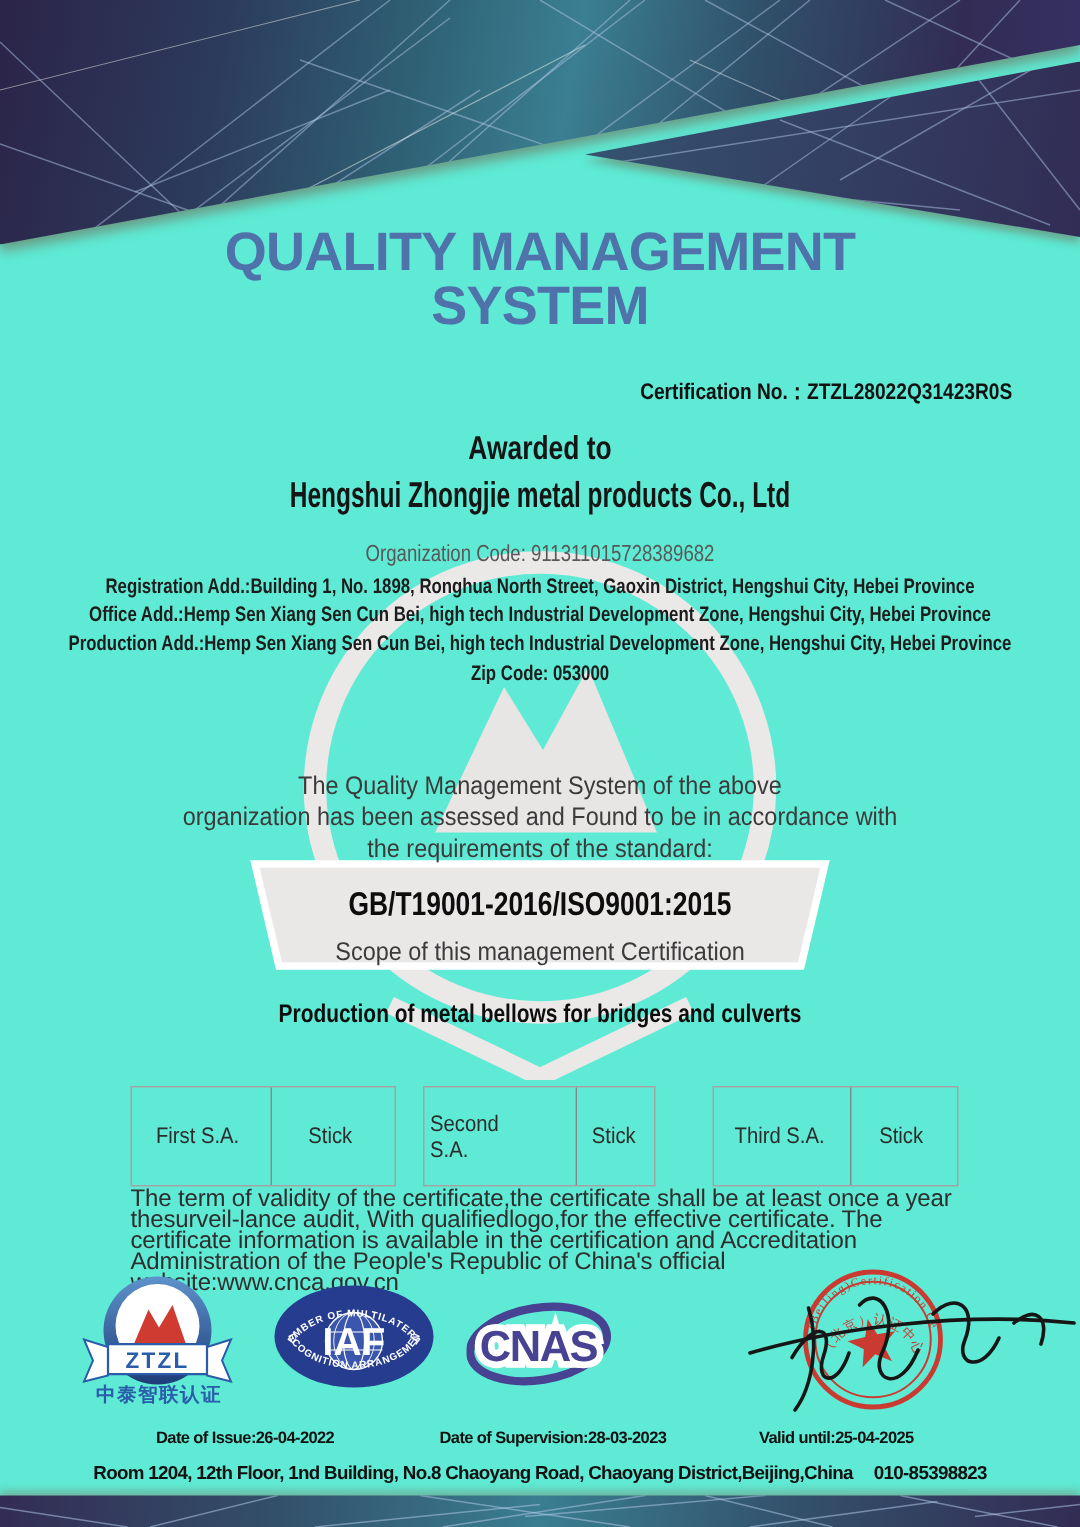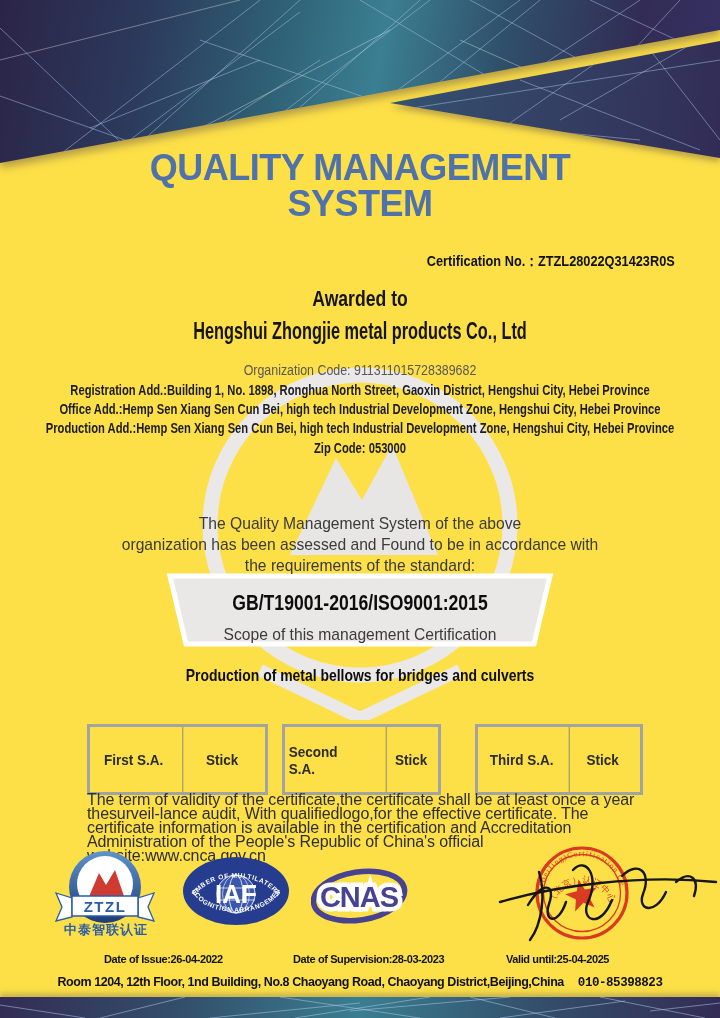--- a/index.html
+++ b/index.html
@@ -1,17 +1,17 @@
 <!DOCTYPE html>
 <html><head>
 <meta charset="utf-8">
 <style>
   html,body{margin:0;padding:0;background:#ffffff;}
   body{width:720px;height:1018px;overflow:hidden;font-family:"Liberation Sans",sans-serif;}
-  .page{position:relative;width:720px;height:1018px;background:#fde047;overflow:hidden;}
+  .page{position:relative;width:720px;height:1018px;background:#5eead4;overflow:hidden;}
   .abs{position:absolute;}
   .ctr{left:0;width:720px;text-align:center;}
 
   
   .hdr-wrap{position:absolute;left:0;top:0;width:720px;height:170px;filter:drop-shadow(0 5px 4px rgba(115,95,72,.55));z-index:1;}
   .hdr-main{position:absolute;left:0;top:0;width:720px;height:170px;
     background:linear-gradient(100deg,#2b2448 0%,#2c3a5c 20%,#2f6175 38%,#3b7f92 52%,#30506a 68%,#322c55 86%,#373166 100%);
     clip-path:polygon(0 0,720px 0,720px 30px,0 163px);}
   .tri-wrap{position:absolute;left:0;top:0;width:720px;height:170px;filter:drop-shadow(0 4px 3px rgba(115,95,72,.5));z-index:1;}
   .hdr-tri{position:absolute;left:0;top:0;width:720px;height:170px;
@@ -35,40 +35,40 @@
   .addr-block{top:381px;left:-40px;width:800px;transform:scaleX(.8);transform-origin:center top;
     font-size:14px;font-weight:bold;color:#1c1c1c;line-height:19.2px;}
   .addr-block p{margin:0;text-align:justify;text-align-last:center;}
   .addr-center{text-align:center !important;}
   .statement{top:514px;font-size:17px;color:#3b3b3b;line-height:20.8px;transform:scaleX(.92);}
   .standard{top:590px;font-size:22px;font-weight:bold;color:#0d0d0d;transform:scaleX(.8);}
   .scope-label{top:625px;font-size:17px;color:#3b3b3b;transform:scaleX(.92);}
   .scope-value{top:666px;font-size:17px;font-weight:bold;color:#0d0d0d;transform:scaleX(.82);}
 
   
-  .tbox{position:absolute;top:724px;height:65px;border:3px solid #a3a3a3;display:flex;z-index:2;background:transparent;font-weight:bold;}
+  .tbox{position:absolute;top:724px;height:65px;border:1px solid #a3a3a3;display:flex;z-index:2;background:transparent;}
   .tbox .cell{display:flex;align-items:center;justify-content:center;font-size:15px;color:#2c2c2c;transform:scaleX(.9);}
   .tbox .cell+.cell{border-left:1px solid #848484;}
   .tb1{left:87px;width:175px;}  .tb1 .c1{width:88px;} .tb1 .c2{width:87px;}
   .tb2{left:282px;width:153px;gap:24px;} .tb2 .c1{width:88px;} .tb2 .c2{width:65px;}
   .tb3{left:475px;width:162px;} .tb3 .c1{width:88px;} .tb3 .c2{width:74px;}
 
   .legal{top:793px;left:87px;width:560px;font-size:16px;line-height:13.9px;color:#2e2e2e;letter-spacing:-.1px;z-index:2;}
 
   
   .logo{z-index:2;}
   .ztzl-caption{top:921px;left:44px;width:124px;text-align:center;font-size:13px;font-weight:bold;
     color:#2a5caa;letter-spacing:1px;z-index:2;}
   .cnas-textblock{top:869px;left:420px;width:110px;font-size:8.5px;line-height:10.6px;color:#3c3c3c;z-index:2;}
 
   
   .dates{top:953px;font-size:11px;font-weight:bold;color:#111;letter-spacing:-.4px;z-index:2;white-space:nowrap;}
   .d1{left:104px;} .d2{left:293px;} .d3{left:506px;}
   .contact{top:975px;font-size:12.5px;font-weight:bold;color:#111;letter-spacing:-.45px;z-index:2;}
-  .contact .phone{margin-left:14px;font-family:Liberation Mono, monospace;}
+  .contact .phone{margin-left:14px;}
 </style>
 </head>
 <body>
 
 <div class="page">
 
   <div class="hdr-wrap">
     <div class="hdr-main">
       <svg class="hdr-lines" width="720" height="170" viewBox="0 0 720 170">
         <g stroke="rgba(173,196,230,0.5)" stroke-width="1" fill="none">

